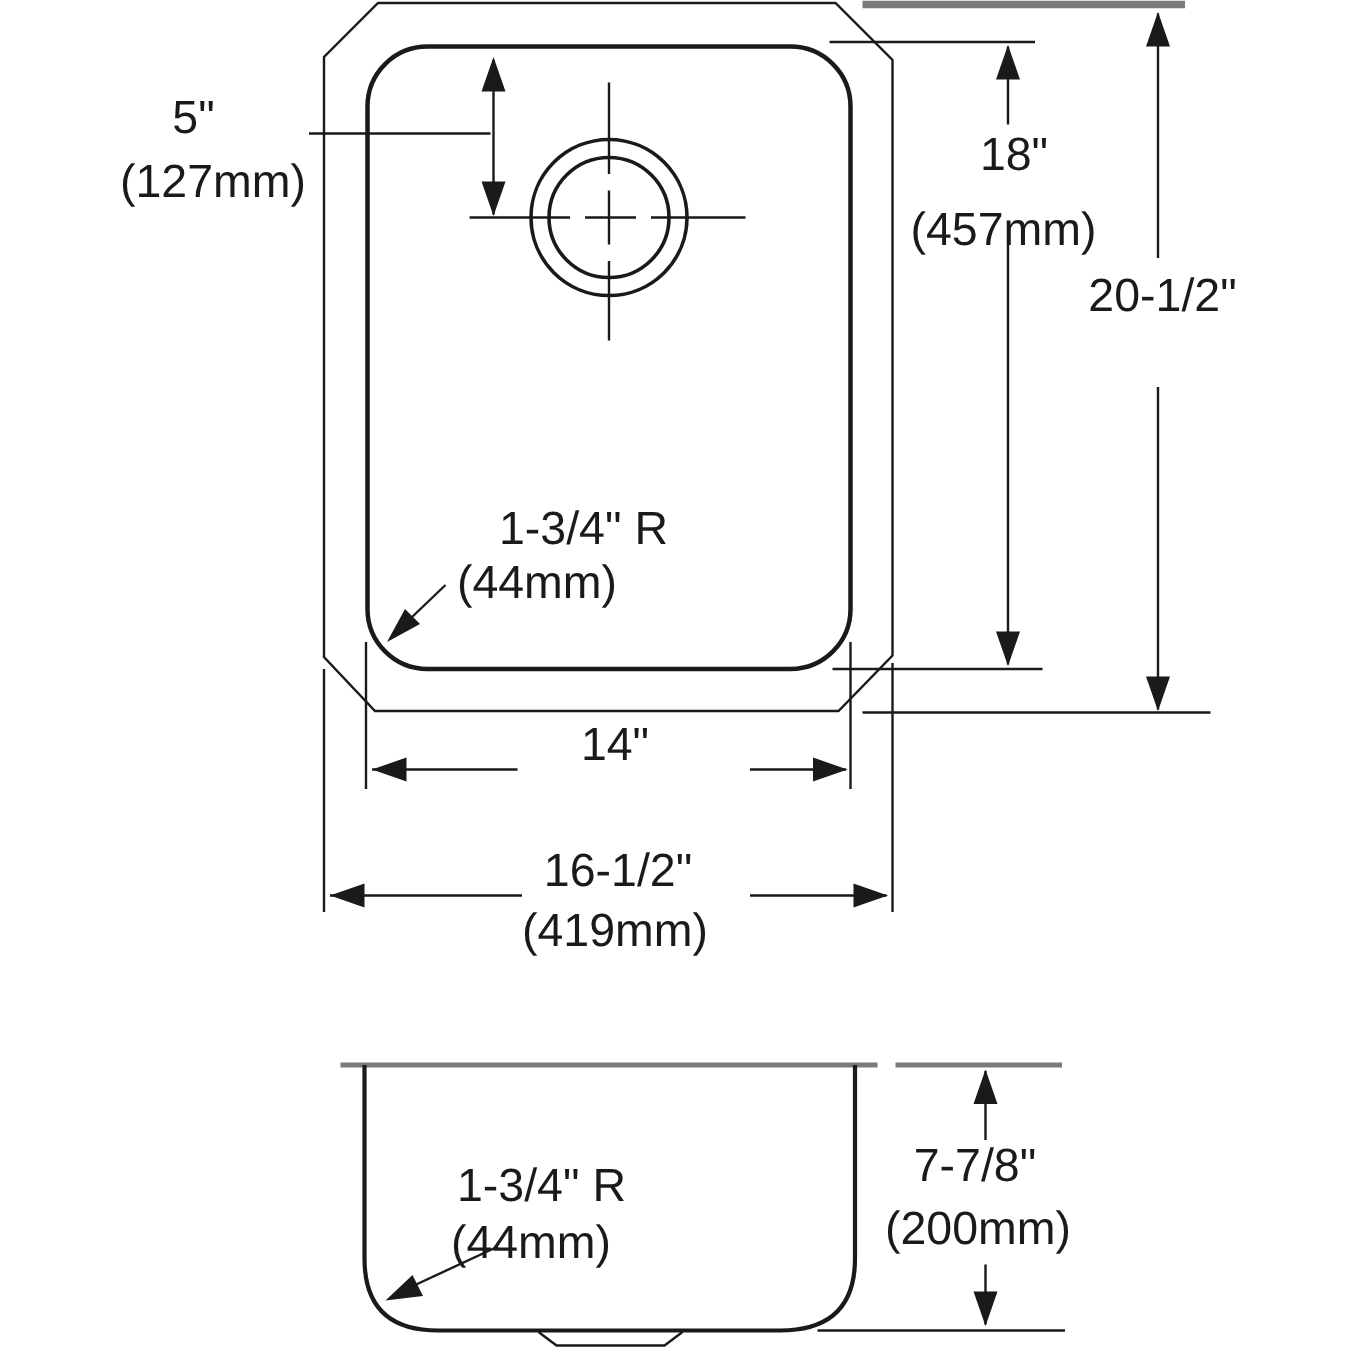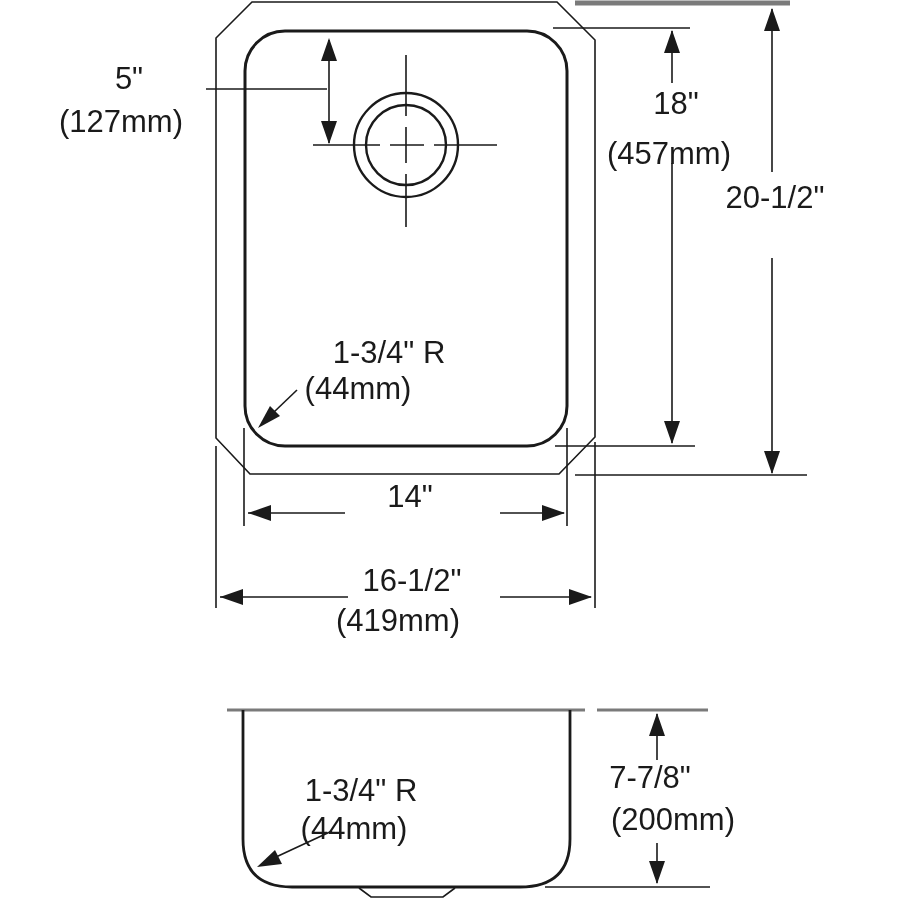--- a/index.html
+++ b/index.html
@@ -95,34 +95,34 @@
       <polygon class="arr" points="257,867 275,850 282,864"></polygon>
 
       <path class="ln" d="M657,714 V760 M657,843 V883"></path>
       <polygon class="arr" points="657,713 649,736 665,736"></polygon>
       <polygon class="arr" points="657,884 649,861 665,861"></polygon>
       <path class="ln" d="M545,887 H710"></path>
     </g>
   </svg>
 
   <div class="lbl" style="left:129px; top:78px">5"</div>
-  <div class="lbl" style="left:121px; top:121px">(127mm)</div>
+  <div class="lbl" style="left:142px; top:121px">(127mm)</div>
 
   <div class="lbl" style="left:676px; top:103px">18"</div>
   <div class="lbl" style="left:669px; top:153px">(457mm)</div>
 
   <div class="lbl" style="left:775px; top:197px">20-1/2"</div>
 
   <div class="lbl" style="left:389px; top:352px">1-3/4" R</div>
   <div class="lbl" style="left:358px; top:388px">(44mm)</div>
 
   <div class="lbl" style="left:410px; top:496px">14"</div>
 
   <div class="lbl" style="left:412px; top:580px">16-1/2"</div>
-  <div class="lbl" style="left:398px; top:620px">(419mm)</div>
+  <div class="lbl" style="left:410px; top:620px">(419mm)</div>
 
   <div class="lbl" style="left:361px; top:790px">1-3/4" R</div>
   <div class="lbl" style="left:354px; top:828px">(44mm)</div>
 
   <div class="lbl" style="left:650px; top:777px">7-7/8"</div>
-  <div class="lbl" style="left:673px; top:819px">(200mm)</div>
+  <div class="lbl" style="left:652px; top:819px">(200mm)</div>
 
 </div>
 
 </body></html>

